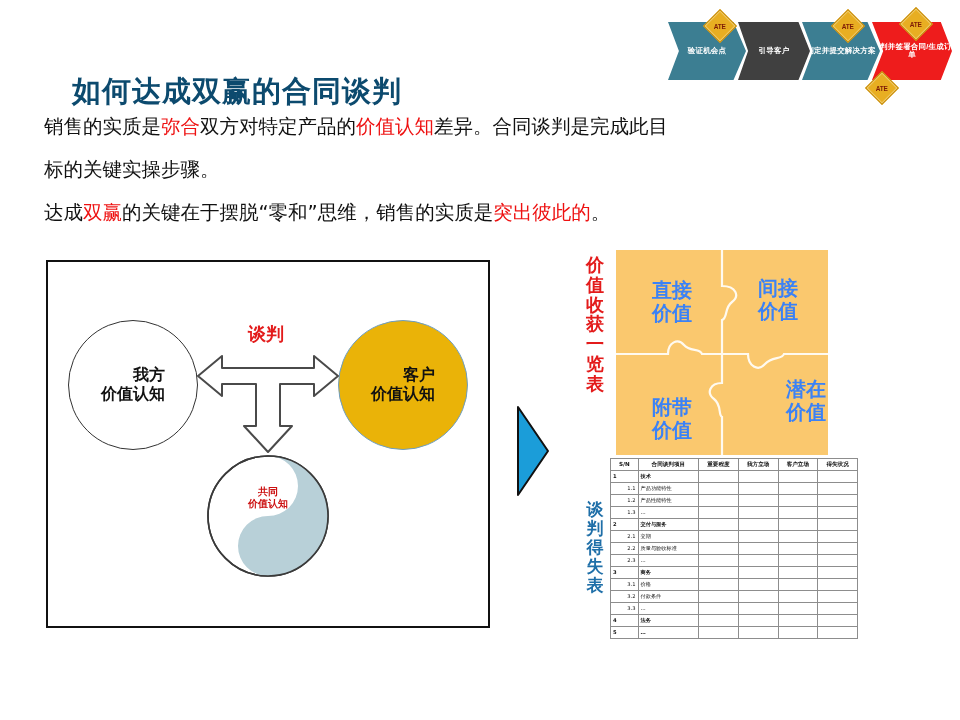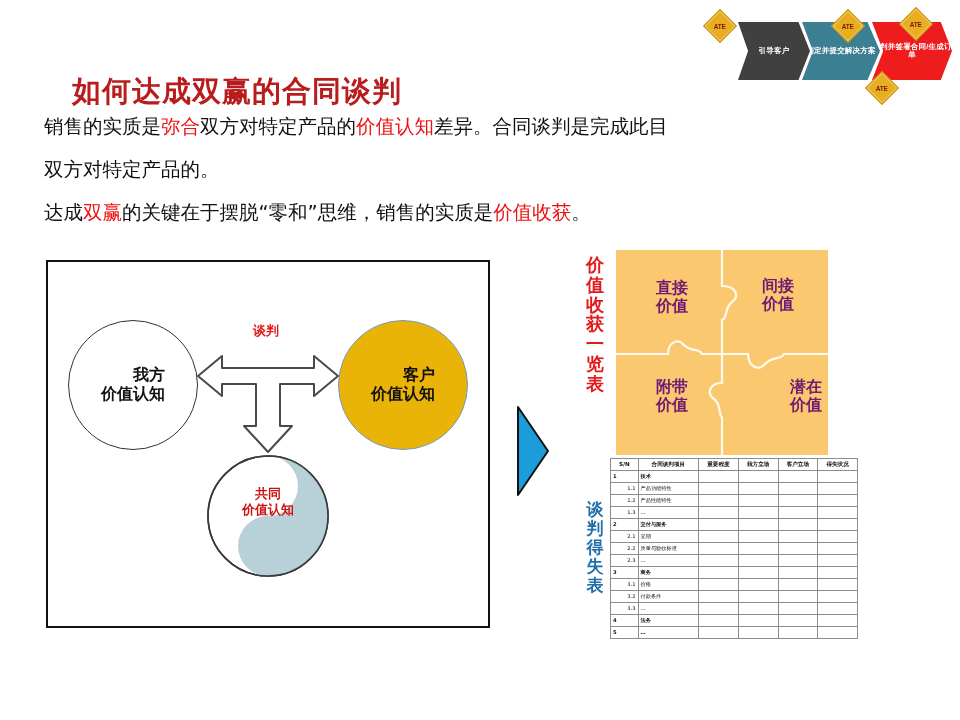--- a/index.html
+++ b/index.html
@@ -30,21 +30,21 @@
   }
   .badge span{transform:rotate(-45deg);font-size:6.5px;font-weight:bold;color:#7d1a06;letter-spacing:-.2px;}
   #badge1{left:40px;top:6px;}
   #badge2{left:168px;top:6px;}
   #badge3{left:236px;top:4px;}
   #badge4{left:202px;top:68px;}
 
   
   #slide-title{
     position:absolute;left:72px;top:72px;
-    font-size:29px;font-weight:bold;color:#b91c1c;
+    font-size:29px;font-weight:bold;color:#0c4a6e;
     font-family:"DejaVu Sans","Liberation Sans",sans-serif;
     letter-spacing:1px;white-space:nowrap;
   }
   .para{
     position:absolute;font-size:19.5px;color:#111;line-height:1.55;
     font-family:"DejaVu Sans","Liberation Sans",sans-serif;
     white-space:nowrap;
   }
   #para1{left:44px;top:112px;}
   #para2{left:44px;top:155px;}
@@ -60,51 +60,51 @@
     position:absolute;border-radius:50%;
     display:flex;align-items:center;justify-content:center;
     text-align:right;line-height:1.18;
     font-family:"DejaVu Sans","Liberation Sans",sans-serif;
     font-weight:bold;font-size:16px;color:#111;
   }
   #circle-self{left:20px;top:58px;width:128px;height:128px;background:#fff;border:1.5px solid #333;}
   #circle-client{left:290px;top:58px;width:128px;height:128px;background:#eab308;border:1.5px solid #6d9ec4;}
   #neg-label{
     position:absolute;left:152px;top:60px;width:132px;text-align:center;
-    color:#e31b1b;font-weight:bold;font-size:13px;
+    color:#e31b1b;font-weight:bold;font-size:18px;
     font-family:"DejaVu Sans","Liberation Sans",sans-serif;
   }
   #neg-arrow{position:absolute;left:148px;top:86px;width:144px;height:110px;}
   #yinyang-wrap{position:absolute;left:158px;top:192px;width:124px;height:124px;}
   #yinyang-label{
     position:absolute;left:150px;top:224px;width:140px;text-align:center;
-    color:#cc1111;font-weight:bold;font-size:13px;line-height:1.2;
+    color:#cc1111;font-weight:bold;font-size:10px;line-height:1.2;
     font-family:"DejaVu Sans","Liberation Sans",sans-serif;
     text-shadow:0 0 1px rgba(255,255,255,.8);
   }
 
   
   #flow-arrow{position:absolute;left:516px;top:405px;width:34px;height:92px;}
 
   
   #value-label{
     position:absolute;left:582px;top:255px;width:26px;
     color:#e31b1b;font-weight:bold;font-size:18px;line-height:1.1;
     text-align:center;
     font-family:"DejaVu Sans","Liberation Sans",sans-serif;
   }
   #puzzle{position:absolute;left:616px;top:250px;width:212px;height:205px;}
   .pz-text{
-    position:absolute;text-align:center;font-weight:bold;font-size:16px;
-    line-height:1.15;color:#701a75;
+    position:absolute;text-align:center;font-weight:bold;font-size:20px;
+    line-height:1.15;color:#3b82f6;
     font-family:"DejaVu Sans","Liberation Sans",sans-serif;
   }
   #pz-tl{left:622px;top:279px;width:100px;}
   #pz-tr{left:728px;top:277px;width:100px;}
-  #pz-bl{left:622px;top:378px;width:100px;}
+  #pz-bl{left:622px;top:396px;width:100px;}
   #pz-br{left:756px;top:378px;width:100px;}
 
   
   #table-label{
     position:absolute;left:582px;top:500px;width:26px;
     color:#1f6fa8;font-weight:bold;font-size:17px;line-height:1.12;
     text-align:center;
     font-family:"DejaVu Sans","Liberation Sans",sans-serif;
   }
   #neg-table{
@@ -123,20 +123,23 @@
   #neg-table tr.grp td.sn,#neg-table tr.grp td.item{font-weight:bold;}
   #neg-table tr.grp td.sn{text-align:left;padding-left:2px;}
 
   
   #footer-bar{position:absolute;left:0;top:658px;width:960px;height:62px;background:#fff;}
 </style>
 </head>
 <body>
 
 <div id="process-strip">
+  <div class="chev c1">
+    <span>验证机会点</span>
+  </div>
   <div class="chev c2">
     <span>引导客户</span>
   </div>
   <div class="chev c3">
     <span>制定并提交解决方案</span>
   </div>
   <div class="chev c4">
     <span>谈判并签署合同/生成订单</span>
   </div>
   <div class="badge" id="badge1">
@@ -151,23 +154,23 @@
   <div class="badge" id="badge4">
       <span>ATE</span>
     </div>
 </div>
 
 <div id="slide-title">如何达成双赢的合同谈判</div>
 
 <div class="para" id="para1">
   <span>销售的实质是</span><span class="hl">弥合</span><span>双方对特定产品的</span><span class="hl">价值认知</span><span>差异。合同谈判是完成此目</span>
 </div>
-<div class="para" id="para2">双方对特定产品的。</div>
+<div class="para" id="para2">标的关键实操步骤。</div>
 <div class="para" id="para3">
-  <span>达成</span><span class="hl">双赢</span><span>的关键在于摆脱“零和”思维，销售的实质是</span><span class="hl">价值收获</span><span>。</span>
+  <span>达成</span><span class="hl">双赢</span><span>的关键在于摆脱“零和”思维，销售的实质是</span><span class="hl">突出彼此的</span><span>。</span>
 </div>
 
 <div id="venn-box">
 
   <div class="vcircle" id="circle-self">
     <div>
       <div>我方</div>
       <div>价值认知</div>
     </div>
   </div>

